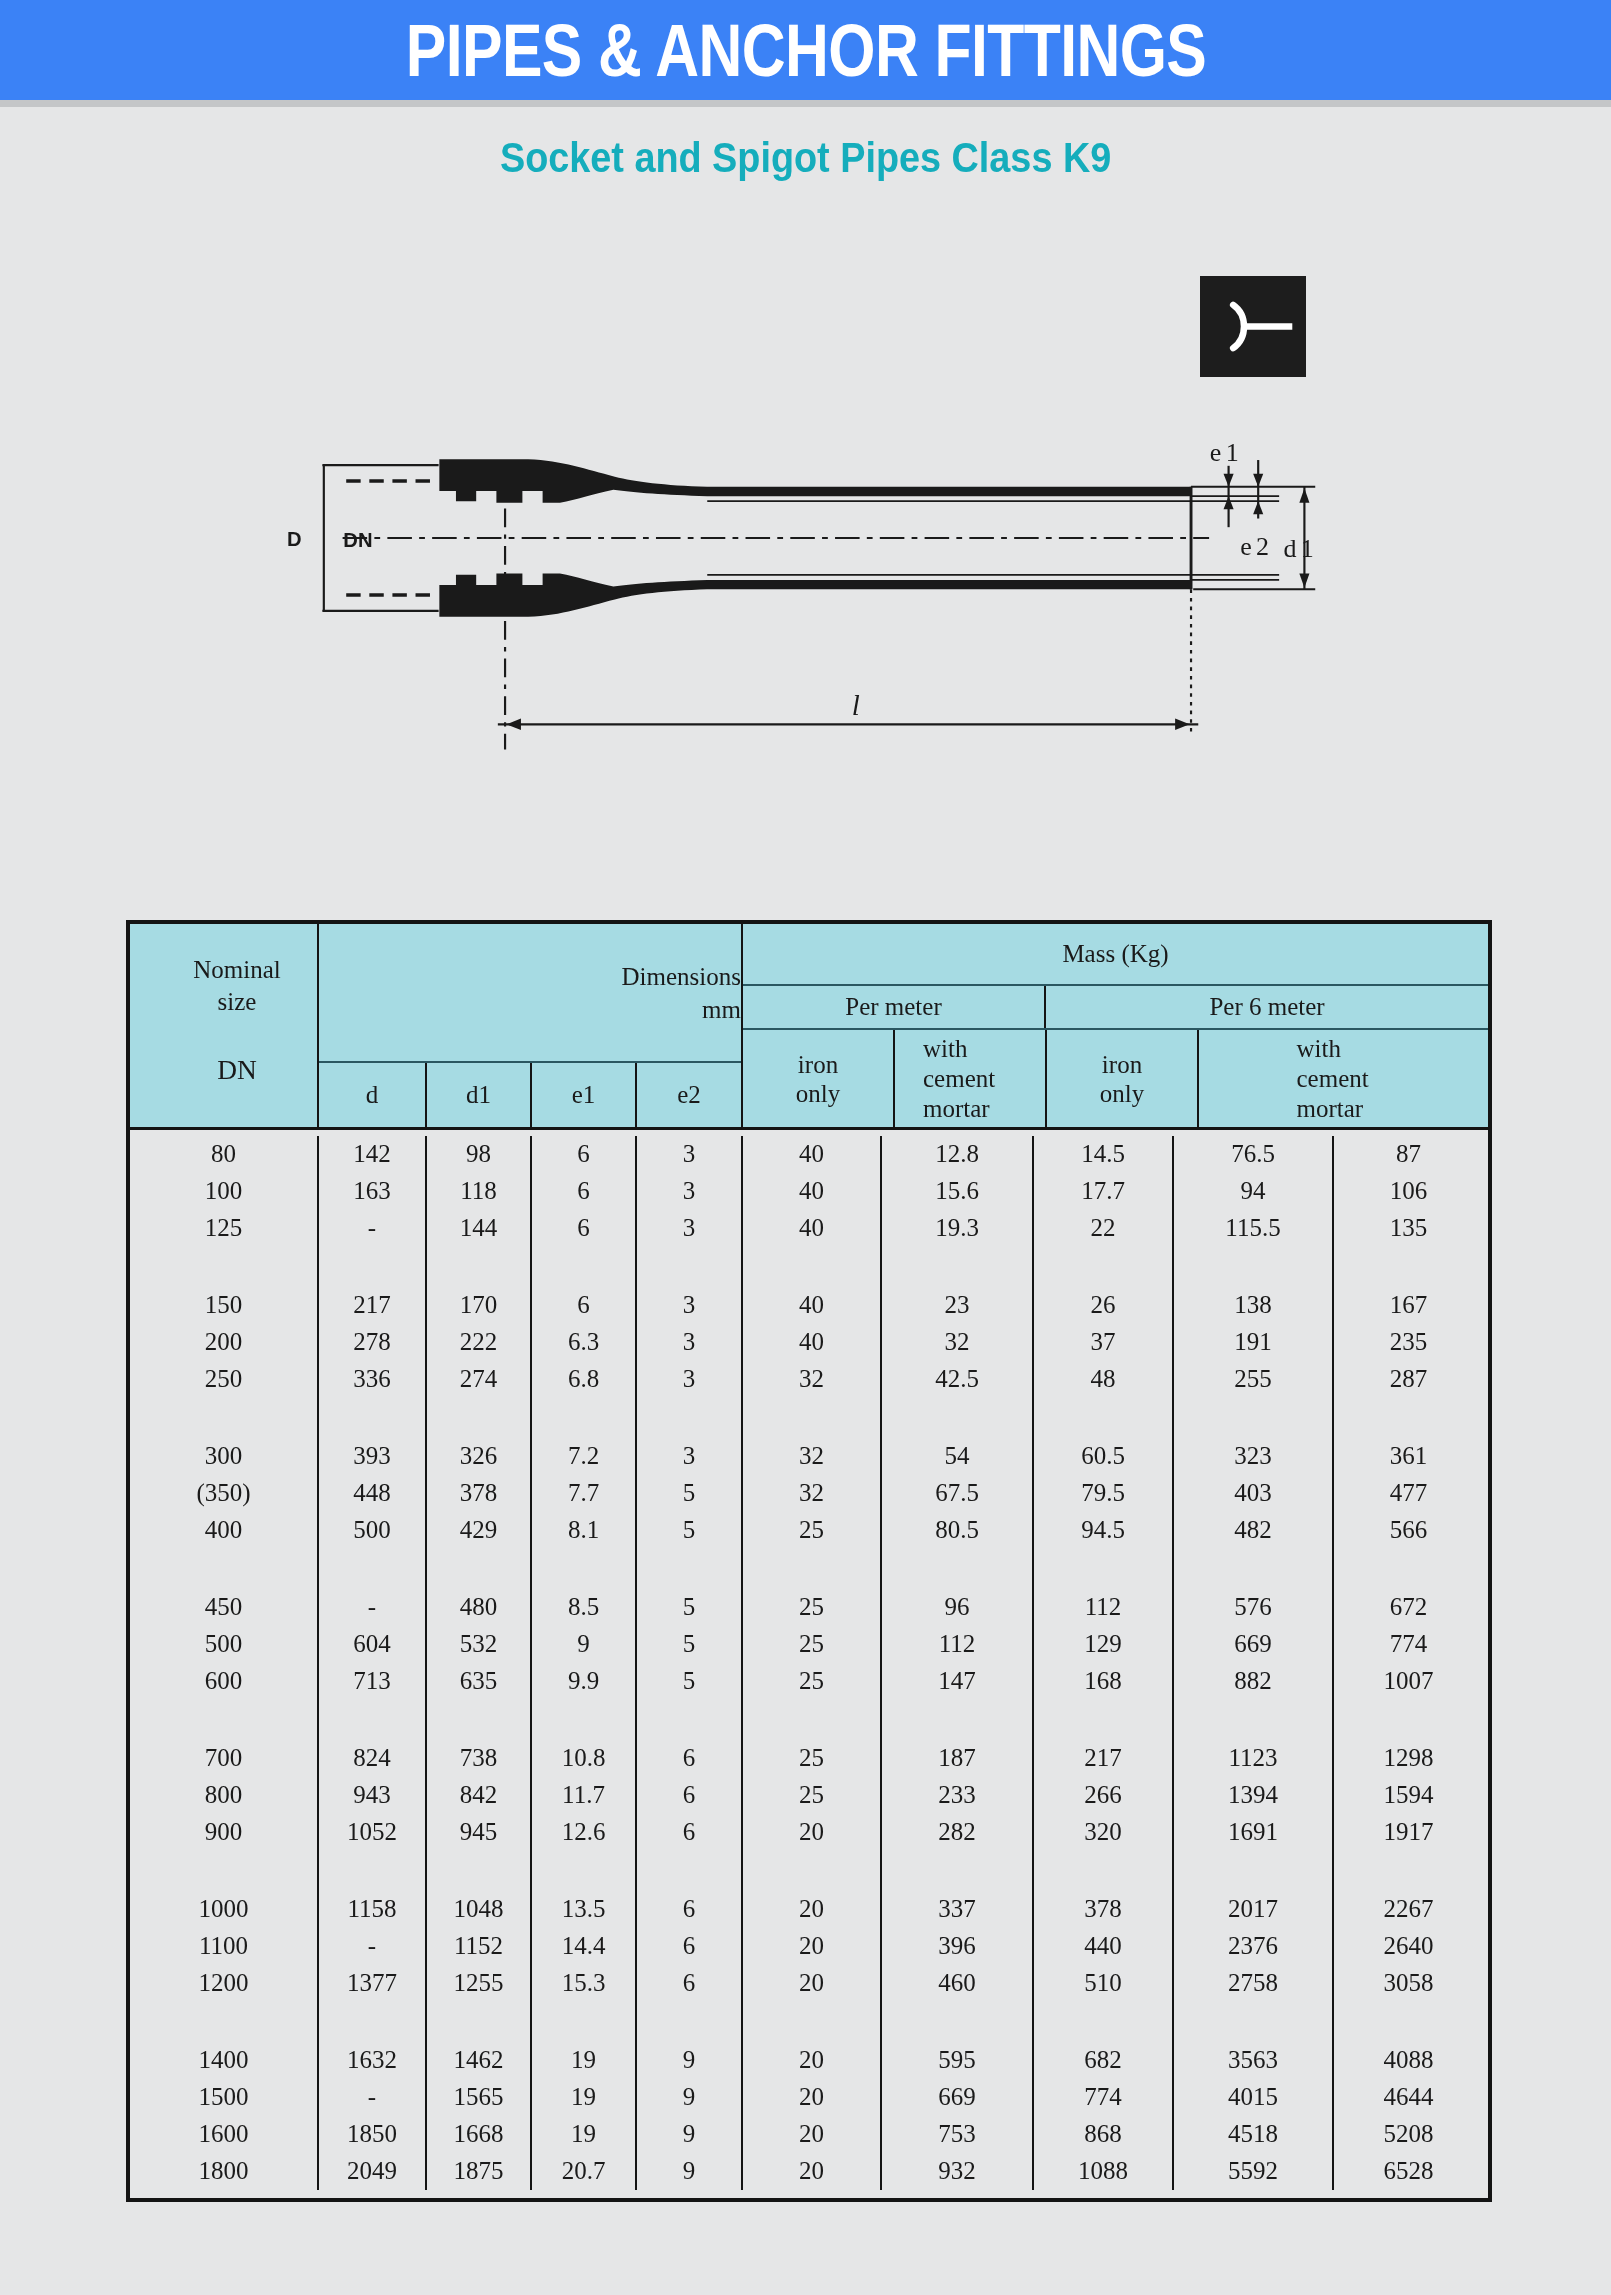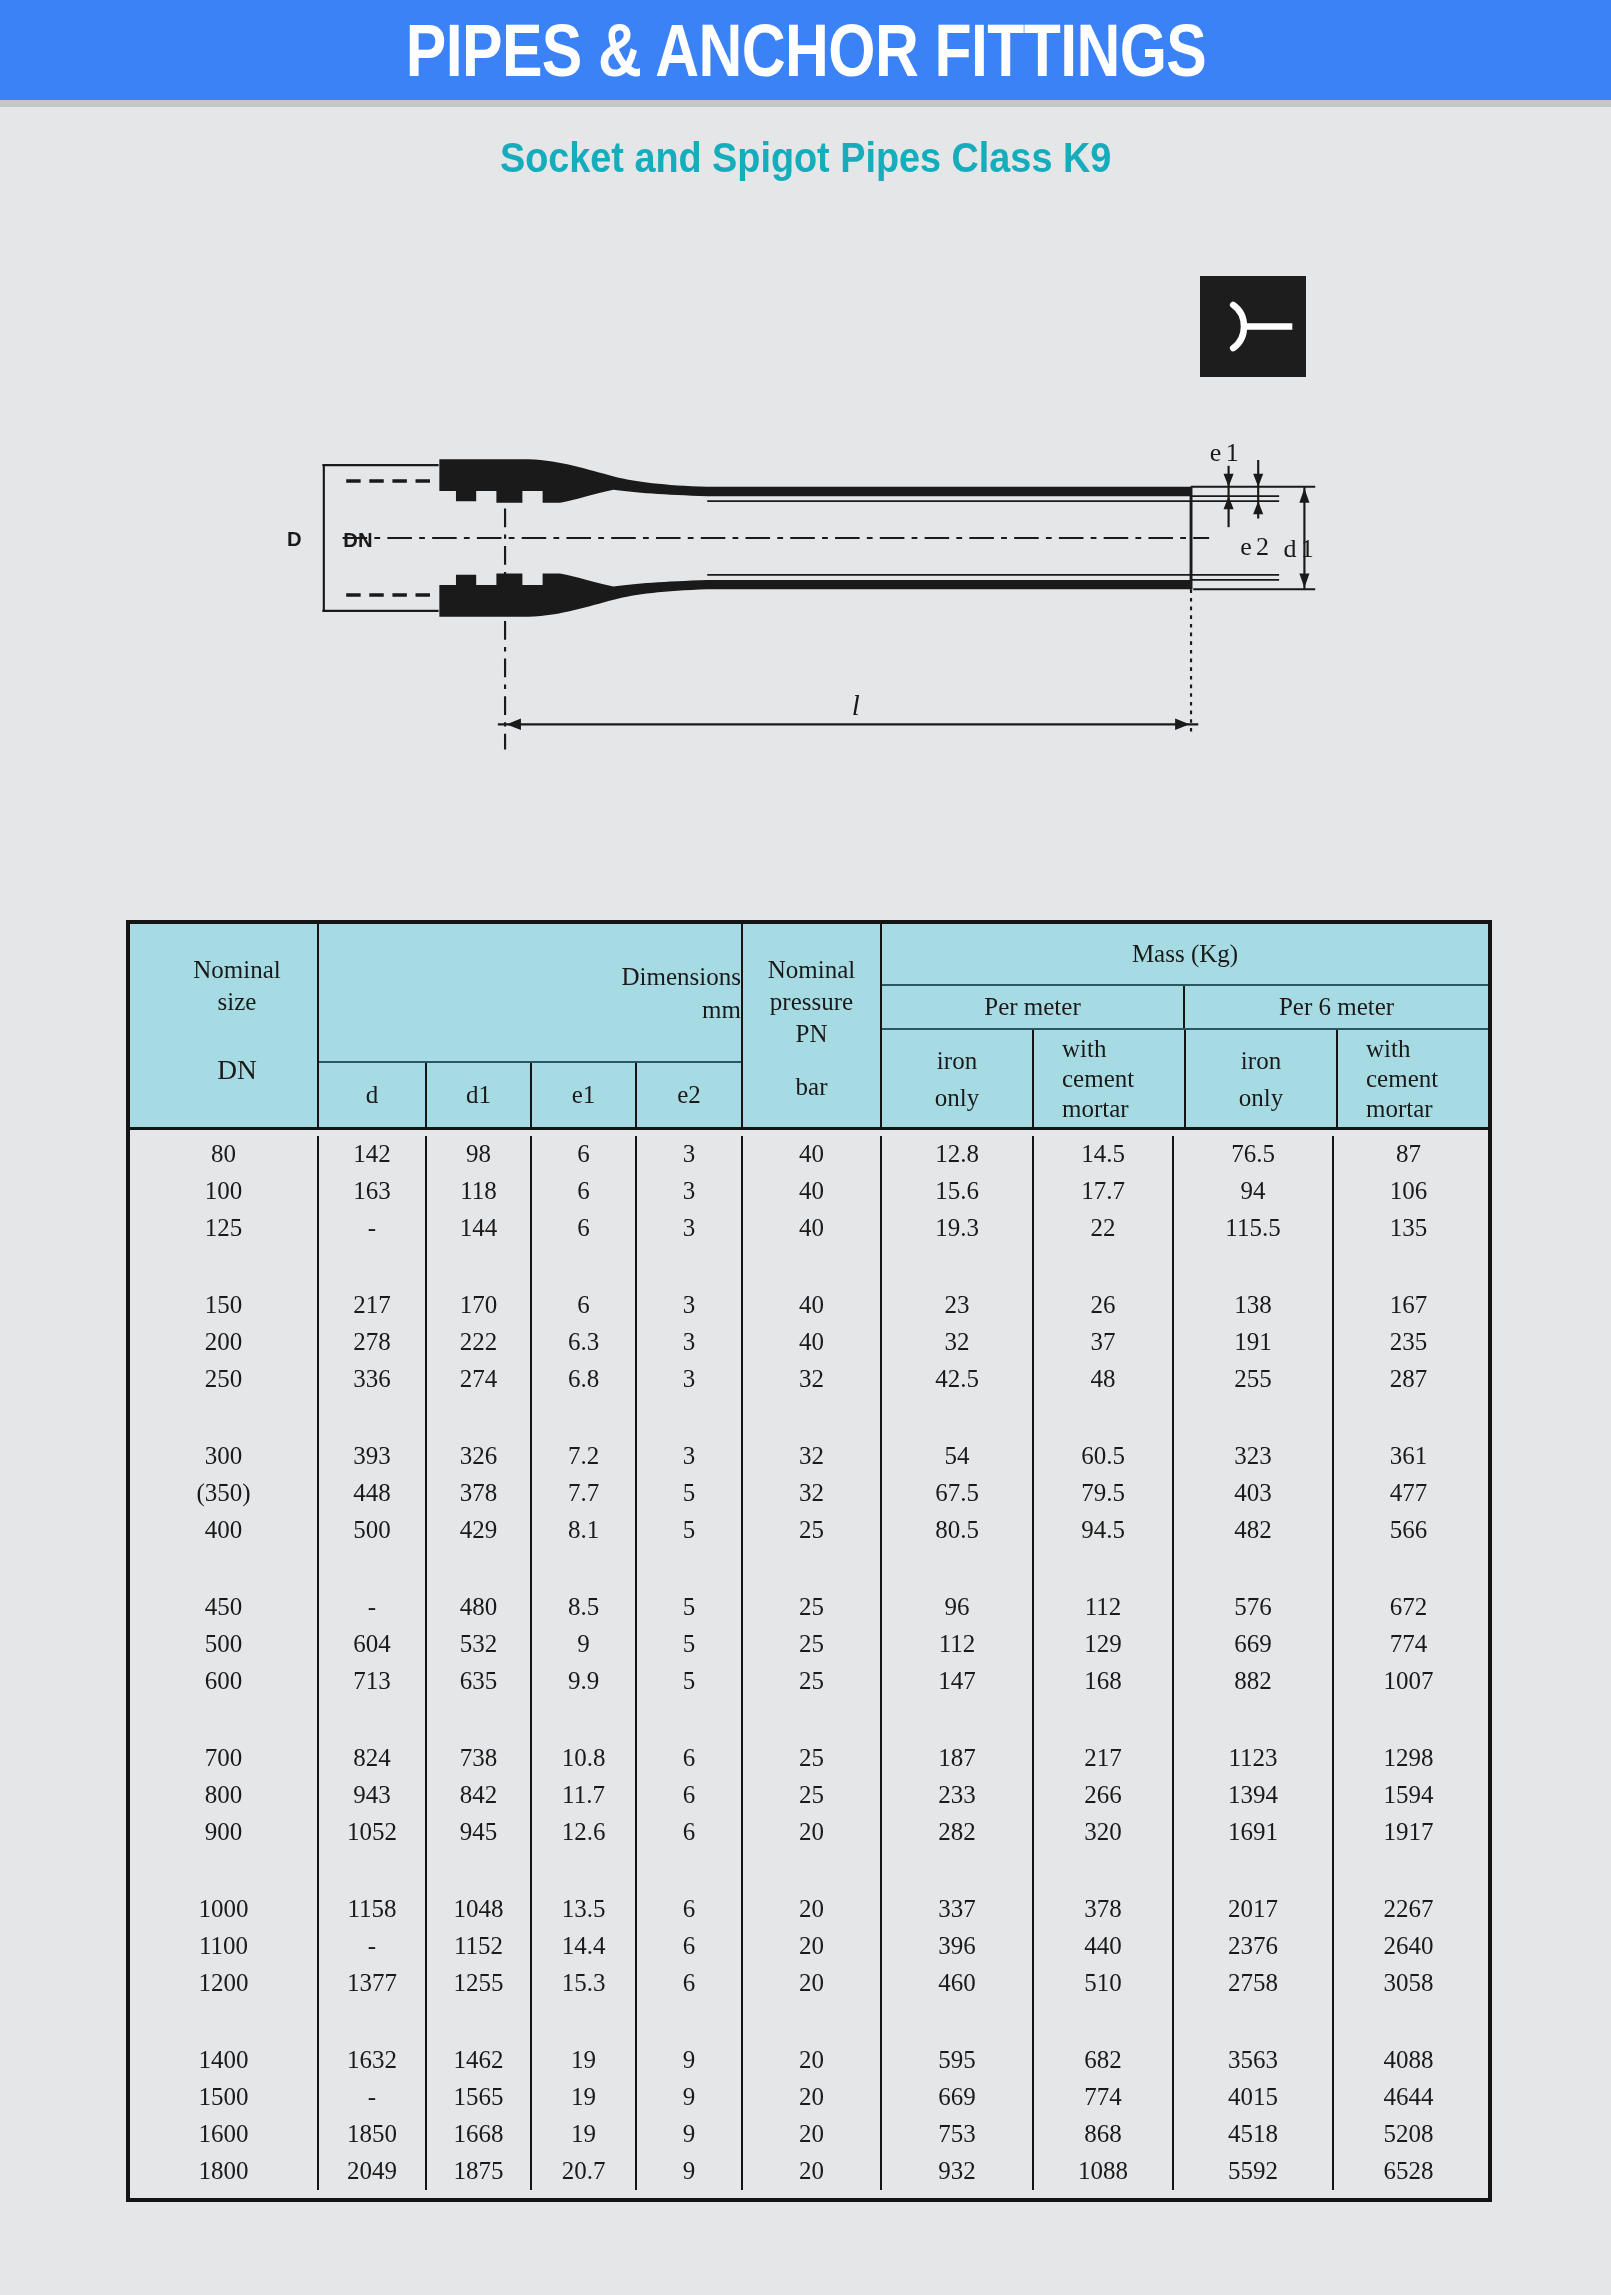--- a/index.html
+++ b/index.html
@@ -46,21 +46,21 @@
   .hc-pn .three-line { width:115px; text-align:center; line-height:32px; }
   .hc-bar { margin-top:21px; line-height:32px; }
   .hg-mass { flex:1; display:flex; flex-direction:column; }
   .mass-top { height:62px; border-bottom:2.9px solid #2a5761; display:flex; align-items:center; justify-content:center; }
   .per-row { height:44px; border-bottom:2.9px solid #2a5761; display:flex; }
   .per-m { width:303px; display:flex; align-items:center; justify-content:center; }
   .per-6m { flex:1; display:flex; align-items:center; justify-content:center; }
   .iron-row { flex:1; display:flex; }
   .iron-row > div { display:flex; align-items:center; justify-content:center; }
   .ir0,.ir1,.ir2 { width:152px; } .ir3 { flex:1; }
-  .iron-row .wrap2 { width:65px; text-align:center; line-height:37px; }
+  .iron-row .wrap2 { width:65px; text-align:center; line-height:29px; }
   .iron-row .wrap3 { width:94px; text-align:left; line-height:30px; }
 
   .tbody { padding-top:5.8px; padding-bottom:8px; }
   .t-row { display:flex; height:37px; }
   .t-row.sp { height:40px; }
   .t-cell { border-right:2.2px solid #141414; display:flex; align-items:center; justify-content:center;
     font-size:25px; }
   .t-cell.last { border-right:none; }
   .c0 { width:189px; } .c1 { width:108px; } .c2 { width:105px; } .c3 { width:105px; }
   .c4 { width:106px; } .c5 { width:139px; } .c6 { width:152px; } .c7 { width:140px; }
@@ -156,27 +156,20 @@
           <span>mm</span>
         </div>
         <div class="dims-sub">
           <div class="ds0 vline">d</div>
           <div class="ds1 vline">d1</div>
           <div class="ds2 vline">e1</div>
           <div class="ds3">e2</div>
         </div>
       </div>
 
-      <div class="hc-pn vline">
-        <div class="three-line">
-          <span>Nominal pressure</span><br>
-          <span>PN</span>
-        </div>
-        <div class="hc-bar">bar</div>
-      </div>
 
       <div class="hg-mass">
         <div class="mass-top">Mass (Kg)</div>
         <div class="per-row">
           <div class="per-m vline">Per meter</div>
           <div class="per-6m">Per 6 meter</div>
         </div>
         <div class="iron-row">
           <div class="ir0 vline">
             <span class="wrap2">iron only</span>

